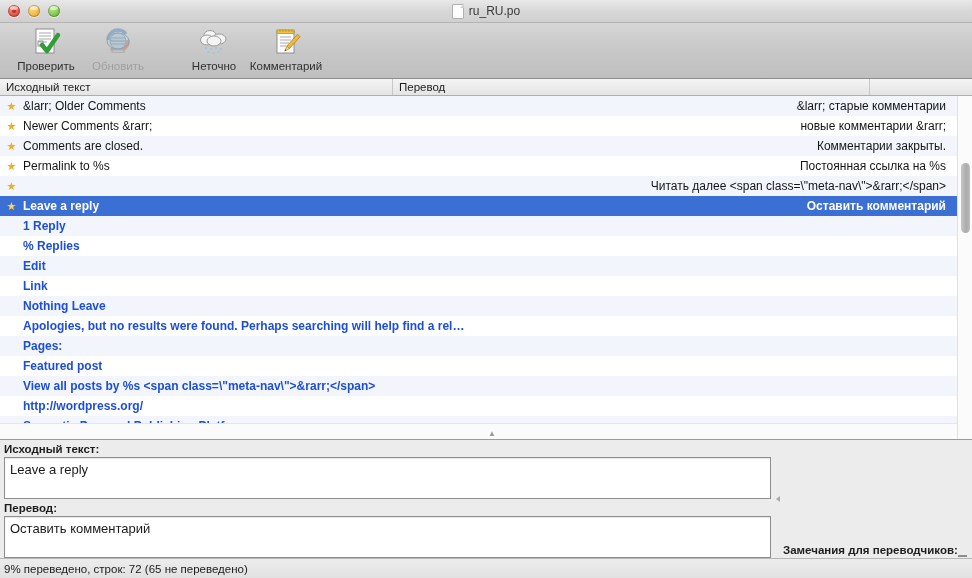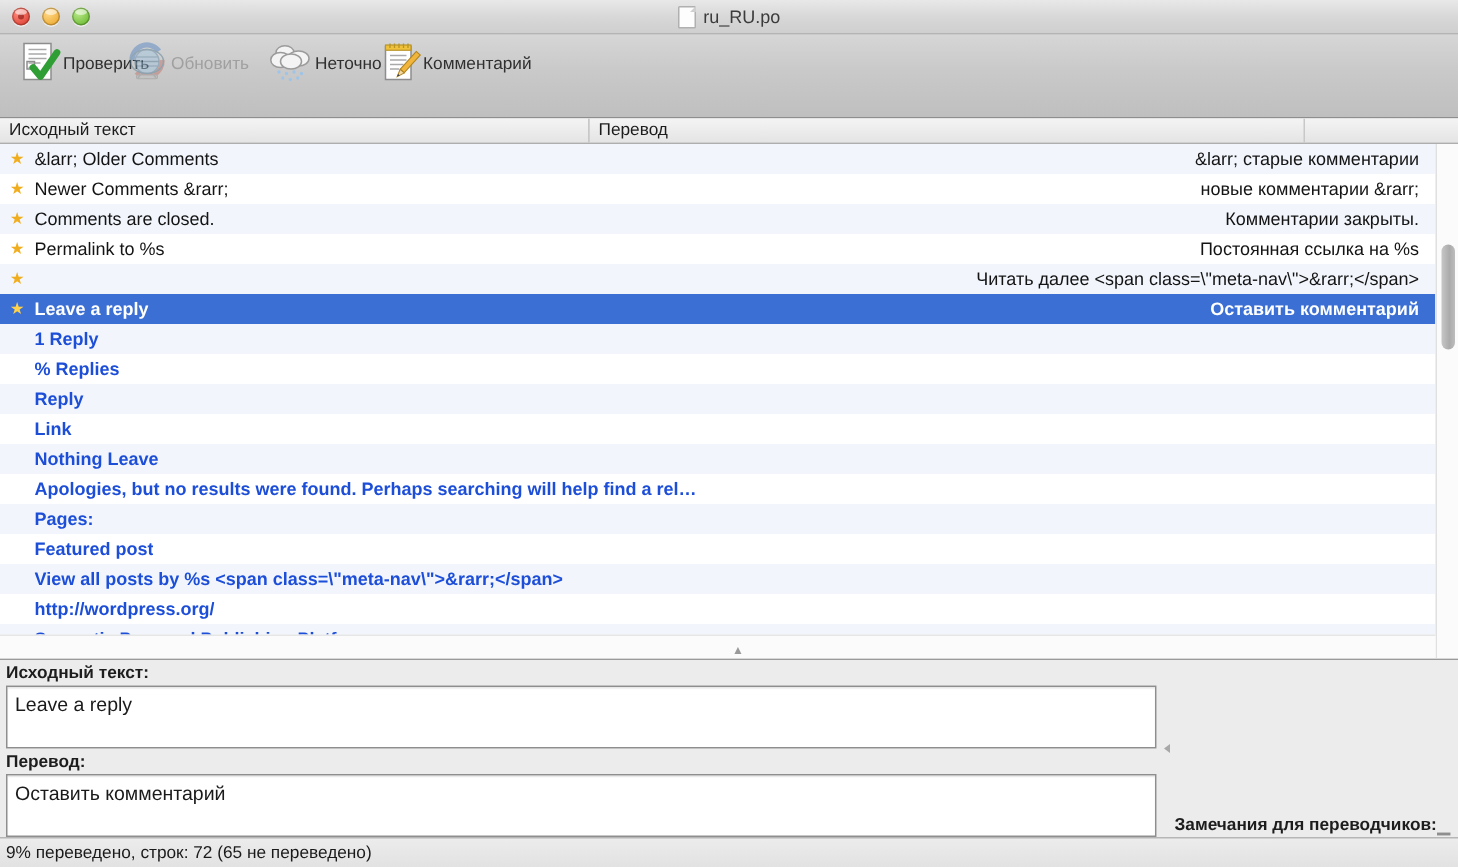--- a/index.html
+++ b/index.html
@@ -106,23 +106,24 @@
     border-bottom: 1px solid #8e8e8e;
     display: flex;
     align-items: flex-start;
     padding-left: 10px;
     box-sizing: border-box;
   }
   .tb-item {
     width: 72px;
     padding-top: 3px;
     display: flex;
-    flex-direction: row;
+    flex-direction: column;
     align-items: center;
     cursor: default;
+    justify-content: flex-end;
   }
   .tb-item.gap-left { margin-left: 24px; }
   .tb-icon {
     width: 32px;
     height: 32px;
     position: relative;
   }
   .tb-label {
     margin-top: 2px;
     font-size: 11.5px;
@@ -502,21 +503,21 @@
         <div class="row even untranslated">
           <div class="cell src">
             <span class="star empty">★</span>
             <span class="txt">% Replies</span>
           </div>
           <div class="cell trn"><span class="txt"></span></div>
         </div>
         <div class="row odd untranslated">
           <div class="cell src">
             <span class="star empty">★</span>
-            <span class="txt">Reply</span>
+            <span class="txt">Edit</span>
           </div>
           <div class="cell trn"><span class="txt"></span></div>
         </div>
         <div class="row even untranslated">
           <div class="cell src">
             <span class="star empty">★</span>
             <span class="txt">Link</span>
           </div>
           <div class="cell trn"><span class="txt"></span></div>
         </div>

